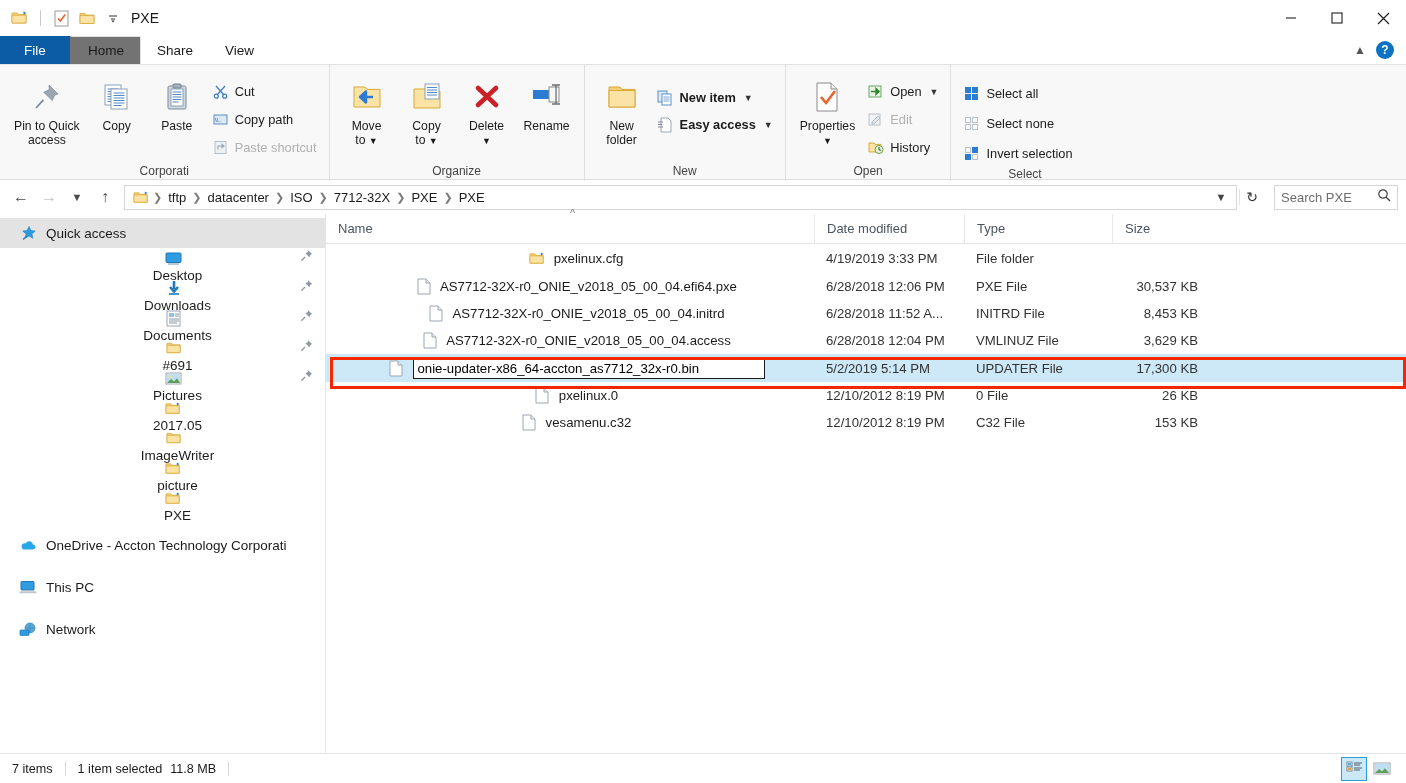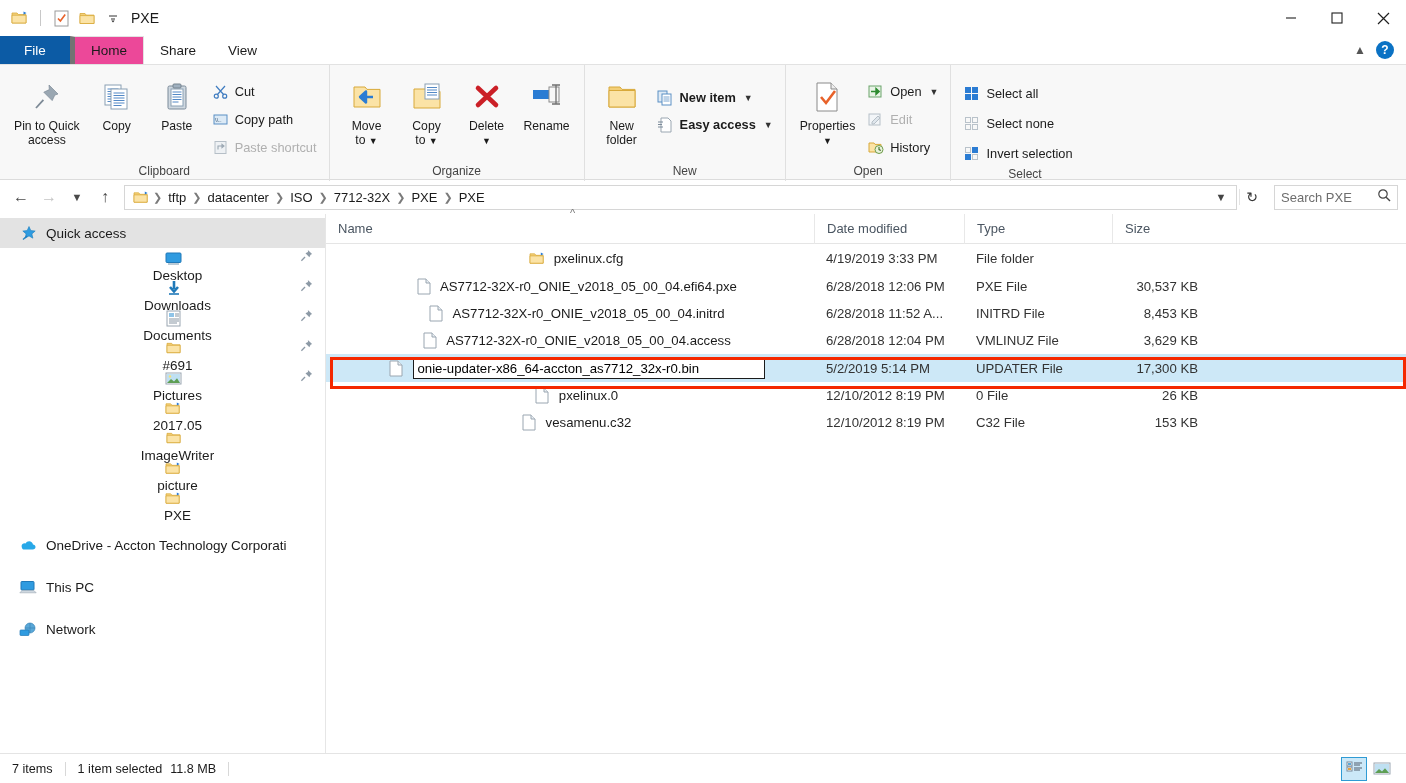--- a/index.html
+++ b/index.html
@@ -19,21 +19,21 @@
   .qat-sep { width:1px; height:16px; background:#c8c8c8; margin:0 4px; }
   .title-text { font-size: 14px; color:#1a1a1a; margin-left: 8px; }
   .win-controls { margin-left:auto; display:flex; height:36px; }
   .win-btn { width:46px; height:36px; display:flex; align-items:center; justify-content:center; color:#202020; }
   .win-btn svg { display:block; }
 
   
   .tabs-row { height:28px; display:flex; align-items:stretch; background:#fff; position:relative; flex:0 0 28px; }
   .tab { display:flex; align-items:center; justify-content:center; font-size:13.5px; color:#1b1b1b; padding:0 16px; height:28px; }
   .tab.file { background:#0c5ba5; color:#fff; width:70px; padding:7px; }
-  .tab.active { background:#ec4899; border-top:1px solid #e2e2e2; border-left:5px solid #737373; border-right:1px solid #e2e2e2; }
+  .tab.active { background:#737373; border-top:1px solid #e2e2e2; border-left:2px solid #737373; border-right:1px solid #e2e2e2; }
   .tabs-right { margin-left:auto; display:flex; align-items:center; gap:10px; padding-right:12px; }
   .chev-up { color:#555; font-size:12px; }
   .help-circle { width:18px; height:18px; border-radius:50%; background:#0b72c4; color:#fff; font-size:12px; display:flex; align-items:center; justify-content:center; font-weight:bold; }
 
   
   .ribbon { height:116px; background:#f8f8f8; border-bottom:1px solid #dcdcdc; border-top:1px solid #e2e2e2; display:flex; position:relative; flex:0 0 116px; }
   .rgroup { display:flex; flex-direction:column; height:116px; position:relative; padding: 4px 0 0 0; }
   .rgroup + .rgroup { border-left:1px solid #e0e0e0; }
   .rgroup-body { flex:1; display:flex; align-items:flex-start; padding: 4px 8px 0 8px; gap:2px; }
   .rgroup-label { height:20px; font-size:12px; color:#444; display:flex; align-items:center; justify-content:center; }
@@ -245,21 +245,21 @@
             <span class="ic">
               <svg width="15" height="15" viewBox="0 0 15 15">
                 <rect x="2" y="1.5" width="11" height="12" fill="#eef1f4" stroke="#b6bfc7"></rect>
                 <path d="M5 9.5V6h4M9 4.5l2 1.6-2 1.6z" fill="none" stroke="#9aa6b1" stroke-width="1.1"></path>
               </svg>
             </span>
             <span class="lbl">Paste shortcut</span>
           </div>
         </div>
       </div>
-      <div class="rgroup-label">Clipboard</div>
+      <div class="rgroup-label">Corporati</div>
     </div>
 
     <div class="rgroup">
       <div class="rgroup-body">
         <div class="bigbtn">
           <div class="glyph">
             <svg width="32" height="30" viewBox="0 0 32 30">
               <path d="M3 5h11l2 2.4h13V25H3z" fill="#fbe3a6" stroke="#d8a93a"></path>
               <path d="M22 15h-9M15 9.5L9 15l6 5.5z" fill="#2b7cd3" stroke="#2b7cd3" stroke-width="2.4" stroke-linejoin="round"></path>
             </svg>

